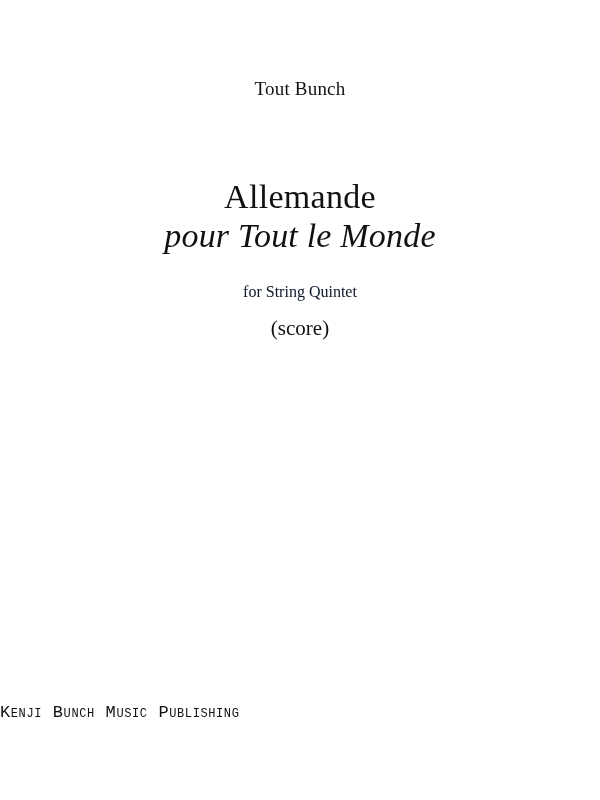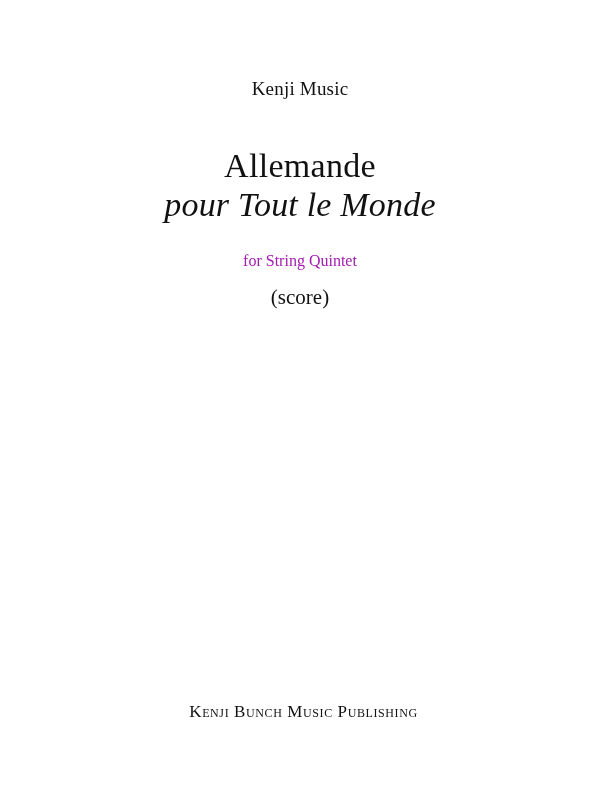--- a/index.html
+++ b/index.html
@@ -30,70 +30,68 @@
     text-align: center;
   }
   .composer {
     font-family: "Liberation Serif", serif;
     font-size: 19px;
     letter-spacing: 0.2px;
     color: #111111;
     line-height: 1.2;
   }
   .work-title {
-    margin-top: 45px;
+    margin-top: 76px;
     font-family: "Liberation Serif", serif;
     font-size: 34px;
     letter-spacing: 0.3px;
     color: #111111;
     line-height: 1.15;
   }
   .work-subtitle {
     font-family: "Liberation Serif", serif;
     font-style: italic;
     font-size: 34px;
     letter-spacing: 0.2px;
     color: #111111;
     line-height: 1.15;
   }
   .instrumentation {
     margin-top: 27px;
     font-family: "Liberation Serif", serif;
     font-size: 16px;
-    color: #a21caf;
+    color: #0f172a;
     line-height: 1.2;
   }
   .score-label {
     margin-top: 15px;
     font-family: "Liberation Serif", serif;
     font-size: 21px;
     color: #111111;
     line-height: 1.2;
   }
   .publisher {
     position: absolute;
     left: 0;
     right: 0;
     bottom: 78px;
-    text-align: center;
-    font-family: Liberation Serif, serif;
+    font-family: Liberation Mono, monospace;
     font-size: 17px;
     font-variant: small-caps;
     letter-spacing: 0.6px;
     color: #111111;
-    padding-left: 7px;
   }
 </style>
 </head>
 <body>
 
 <div class="page">
 
   <div class="title-block">
-    <div class="composer">Kenji Music</div>
+    <div class="composer">Tout Bunch</div>
 
     <div class="work-title">Allemande</div>
 
     <div class="work-subtitle">pour Tout le Monde</div>
 
     <div class="instrumentation">for String Quintet</div>
 
     <div class="score-label">(score)</div>
   </div>
 

